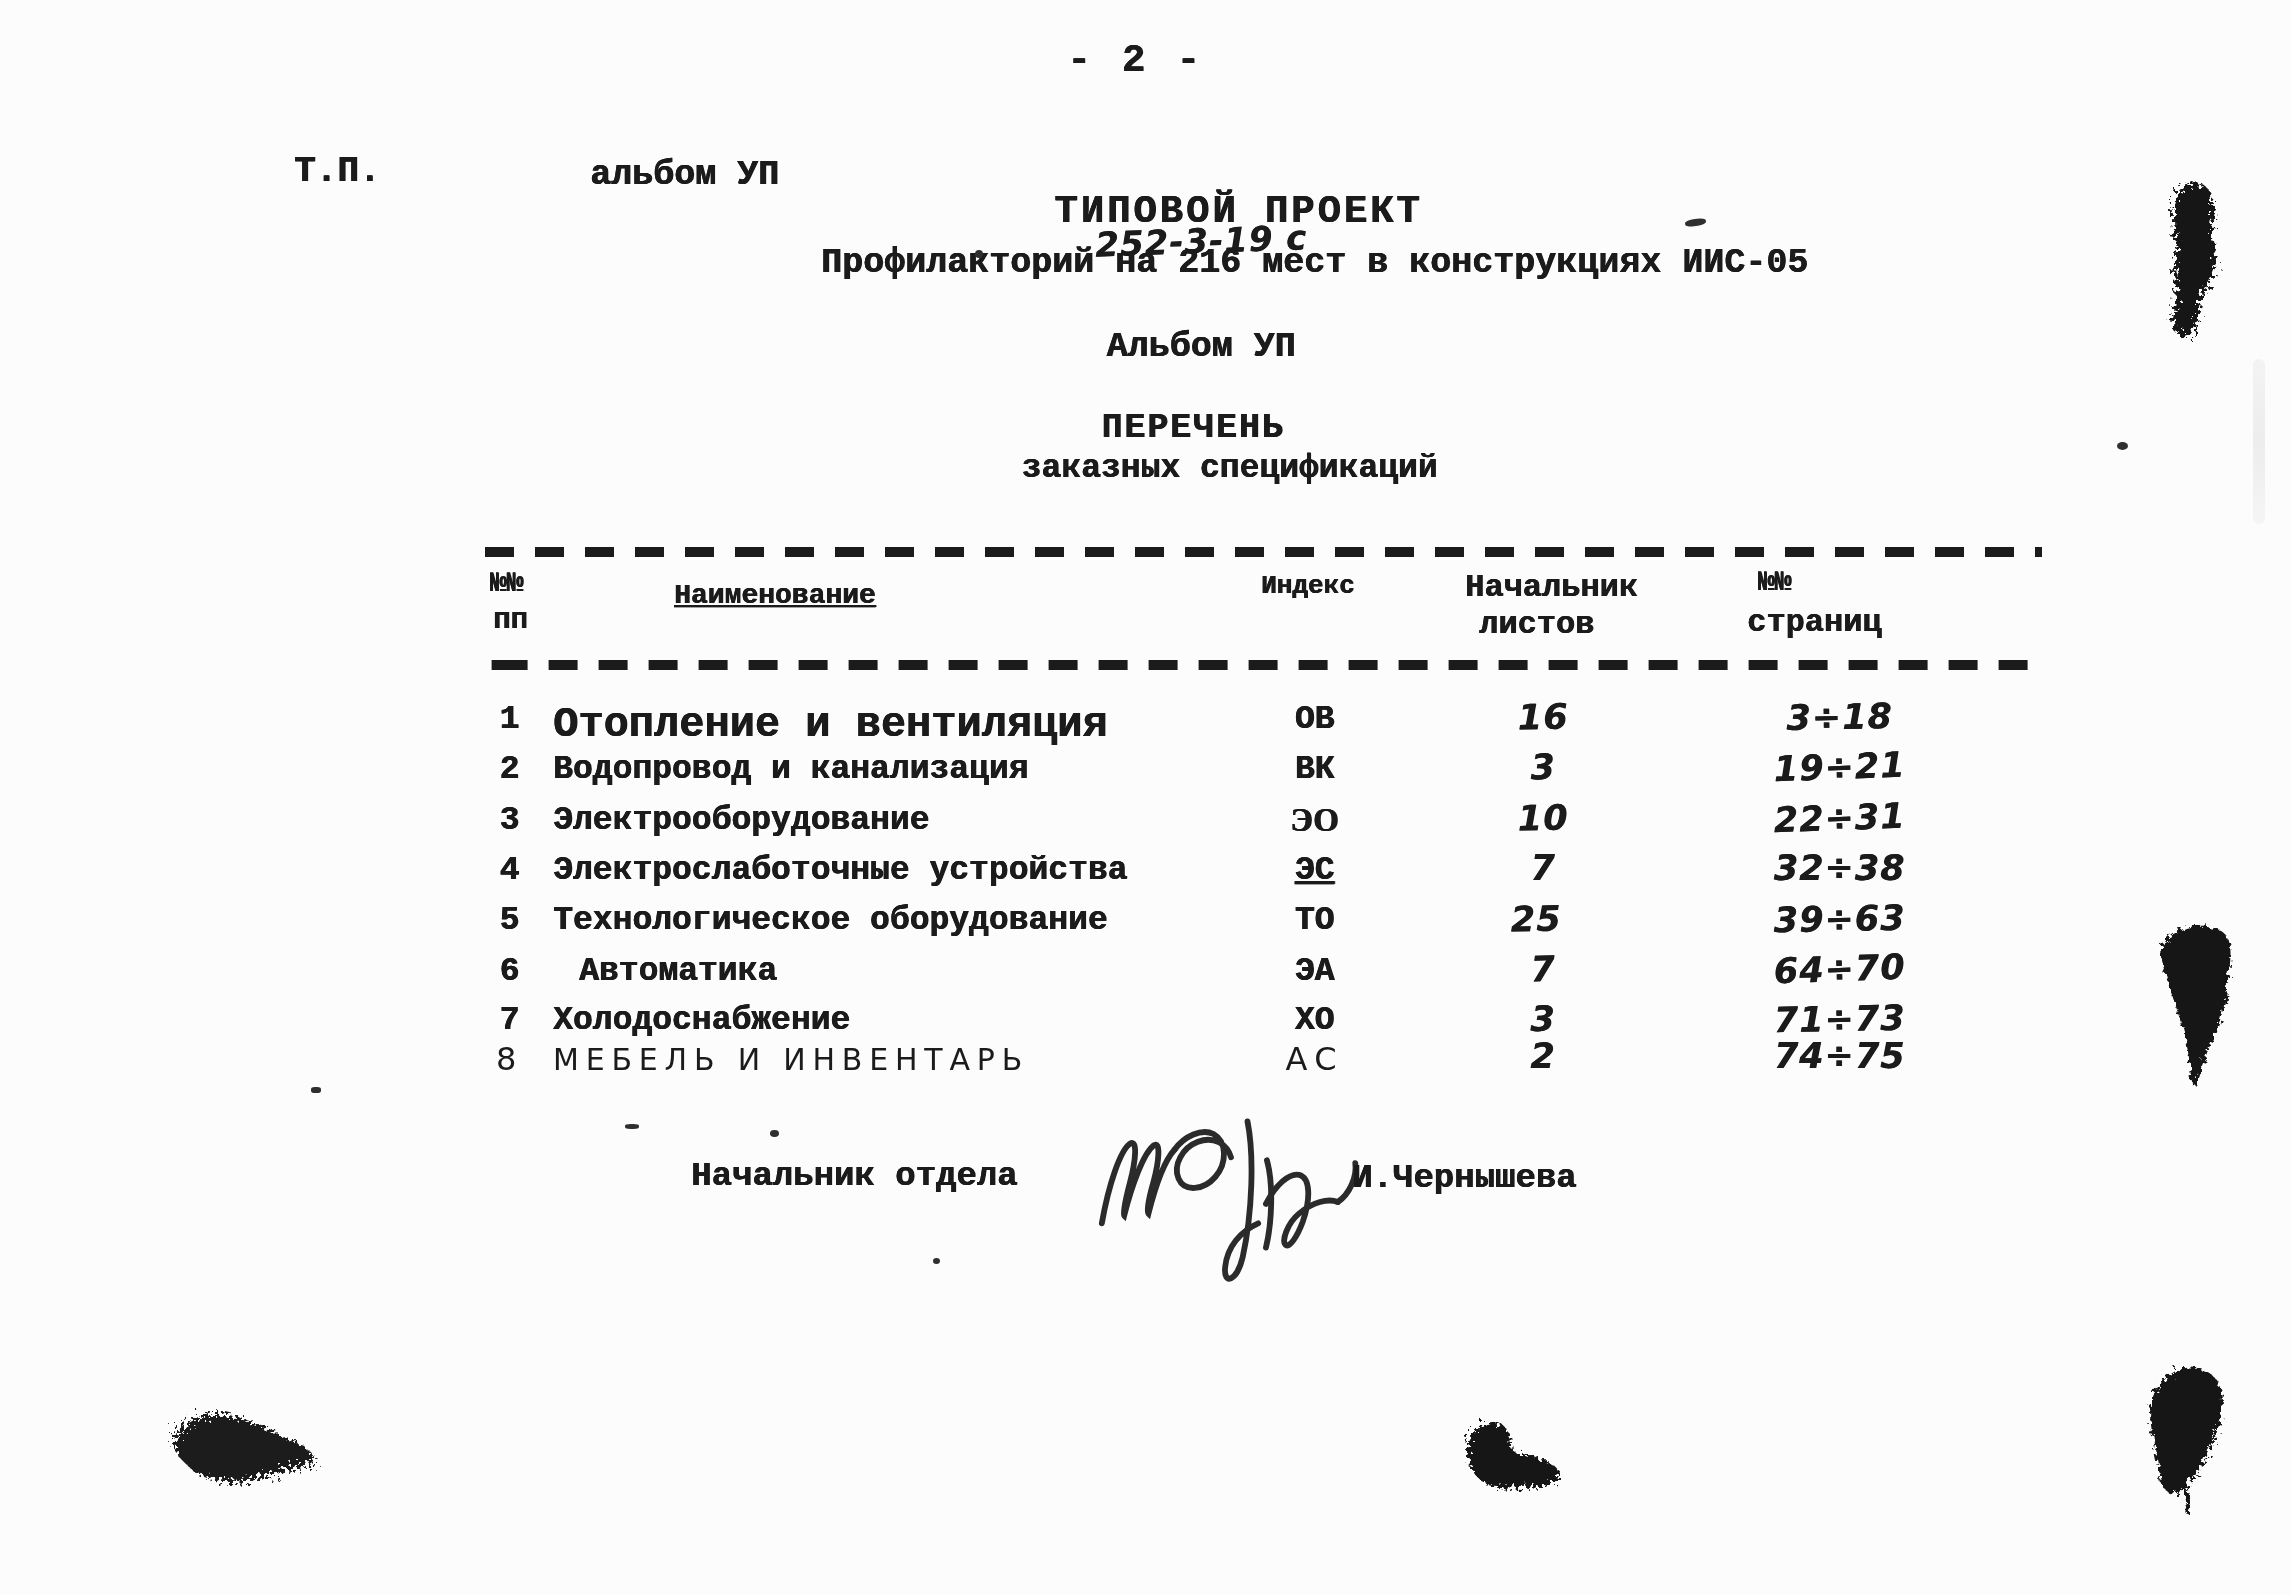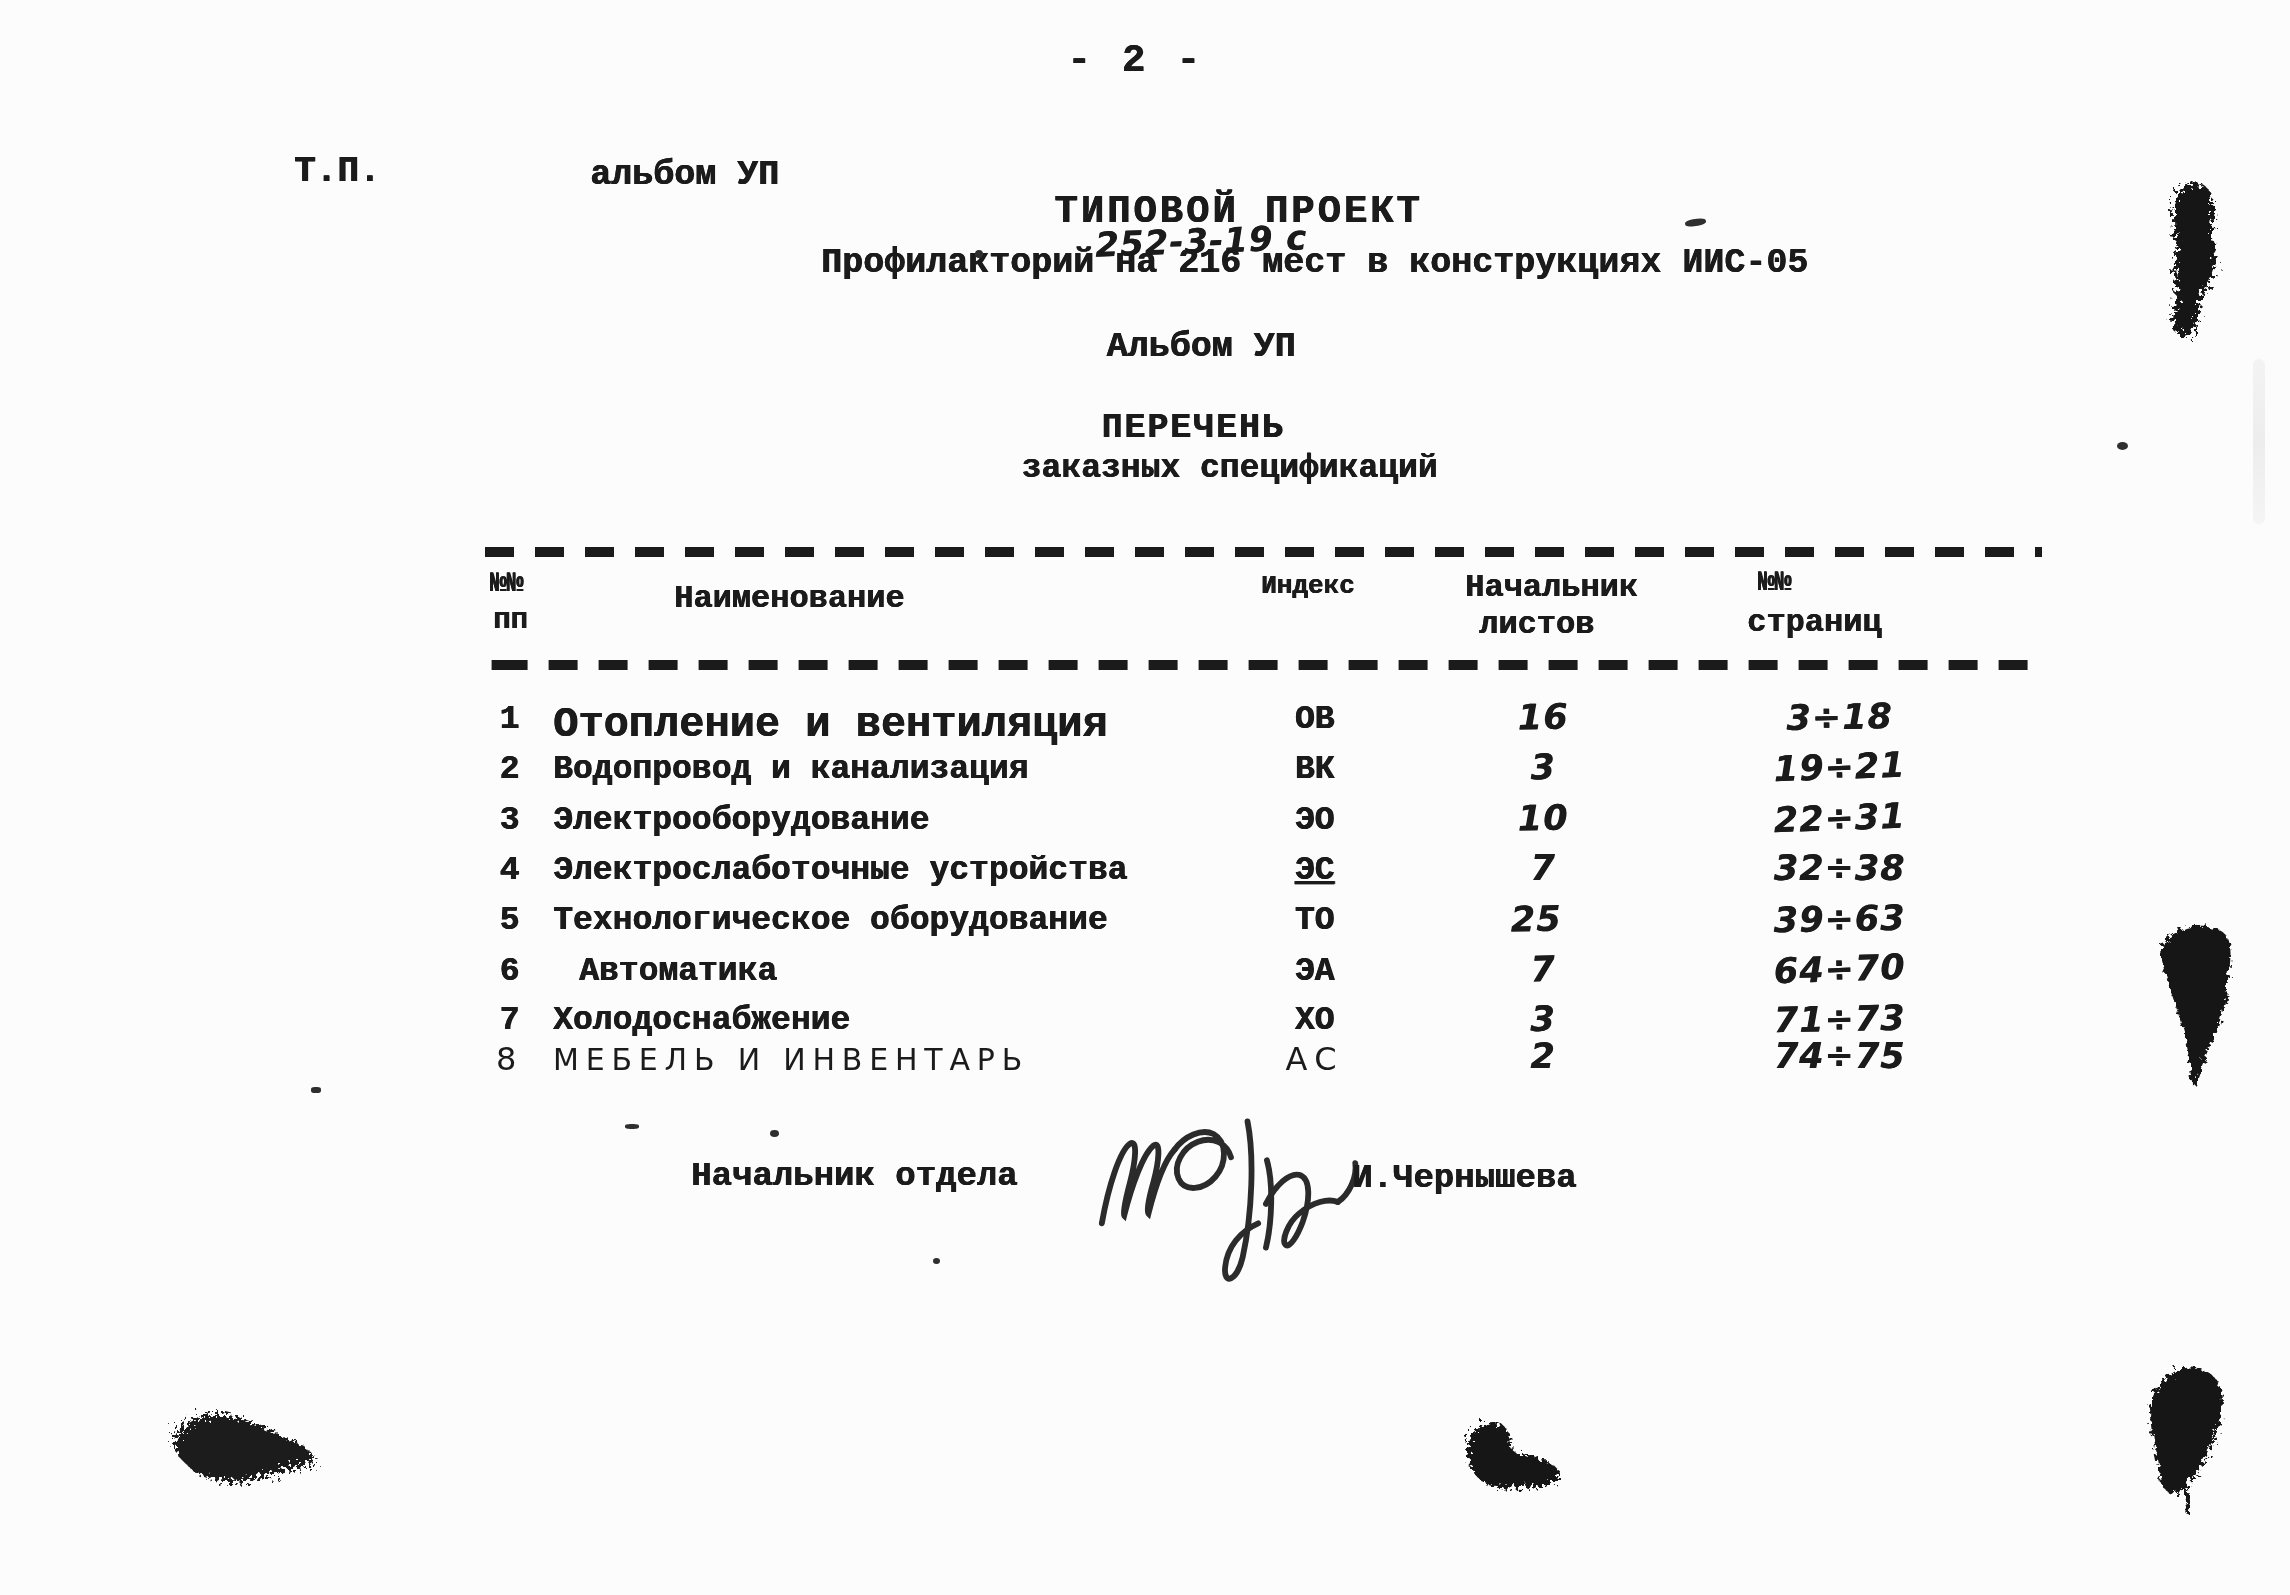--- a/index.html
+++ b/index.html
@@ -41,21 +41,21 @@
   <div class="t c" style="left:821px;top:243px;width:970px;font-size:35px;">Профилакторий на 216 мест в конструкциях ИИС-05</div>
   <div class="t c" style="left:1007px;top:327px;width:388px;font-size:35px;">Альбом УП</div>
   <div class="t c" style="left:999px;top:408px;width:388px;font-size:35px;letter-spacing:1.9px;">ПЕРЕЧЕНЬ</div>
   <div class="t c" style="left:987px;top:450px;width:485px;font-size:33px;">заказных спецификаций</div>
 
   <div class="dashed" style="left:485px;top:547px;width:1557px;"></div>
   <div class="dashed" style="left:485px;top:660px;width:1557px;background-position:13.6px 0;"></div>
 
   <div class="t" style="left:490px;top:568px;font-size:28px;">№№</div>
   <div class="t" style="left:493px;top:604px;font-size:29px;">пп</div>
-  <div class="t" style="left:674px;top:580px;font-size:32px;">Наименование</div>
+  <div class="t" style="left:674px;top:580px;font-size:28px;text-decoration:underline;">Наименование</div>
   <div class="t" style="left:1261px;top:571px;font-size:26px;">Индекс</div>
   <div class="t" style="left:1465px;top:569px;font-size:32px;">Начальник</div>
   <div class="t" style="left:1479px;top:606px;font-size:32px;">листов</div>
   <div class="t" style="left:1758px;top:567px;font-size:28px;">№№</div>
   <div class="t" style="left:1747px;top:604px;font-size:32px;">страниц</div>
 
   <div>
     <span class="t c" style="left:485px;top:701px;width:49px;font-size:33px;">1</span>
     <span class="t" style="left:553px;top:701px;font-size:42px;">Отопление и вентиляция</span>
     <span class="t c" style="left:1261px;top:701px;width:107px;font-size:33px;">ОВ</span>
@@ -67,21 +67,21 @@
     <span class="t c" style="left:485px;top:751px;width:49px;font-size:33px;">2</span>
     <span class="t" style="left:553px;top:751px;font-size:33px;">Водопровод и канализация</span>
     <span class="t c" style="left:1261px;top:751px;width:107px;font-size:33px;">ВК</span>
     <span class="t hand c" style="left:1470px;top:747px;width:146px;font-size:35px;transform:rotate(-2deg);">3</span>
     <span class="t hand c" style="left:1752px;top:747px;width:175px;font-size:35px;transform:rotate(-2deg);">19÷21</span>
   </div>
 
   <div>
     <span class="t c" style="left:485px;top:802px;width:49px;font-size:33px;">3</span>
     <span class="t" style="left:553px;top:802px;font-size:33px;">Электрооборудование</span>
-    <span class="t c" style="left:1261px;top:802px;width:107px;font-size:33px;">ЭО</span>
+    <span class="t c" style="left:1261px;top:802px;width:107px;font-size:33px;font-family:Liberation Serif, serif;">ЭО</span>
     <span class="t hand c" style="left:1470px;top:798px;width:146px;font-size:35px;transform:rotate(-1deg);">10</span>
     <span class="t hand c" style="left:1752px;top:798px;width:175px;font-size:35px;transform:rotate(-2deg);">22÷31</span>
   </div>
 
   <div>
     <span class="t c" style="left:485px;top:852px;width:49px;font-size:33px;">4</span>
     <span class="t" style="left:553px;top:852px;font-size:33px;">Электрослаботочные устройства</span>
     <span class="t c" style="left:1261px;top:852px;width:107px;font-size:33px;text-decoration:underline;">ЭС</span>
     <span class="t hand c" style="left:1470px;top:848px;width:146px;font-size:35px;">7</span>
     <span class="t hand c" style="left:1752px;top:848px;width:175px;font-size:35px;">32÷38</span>

